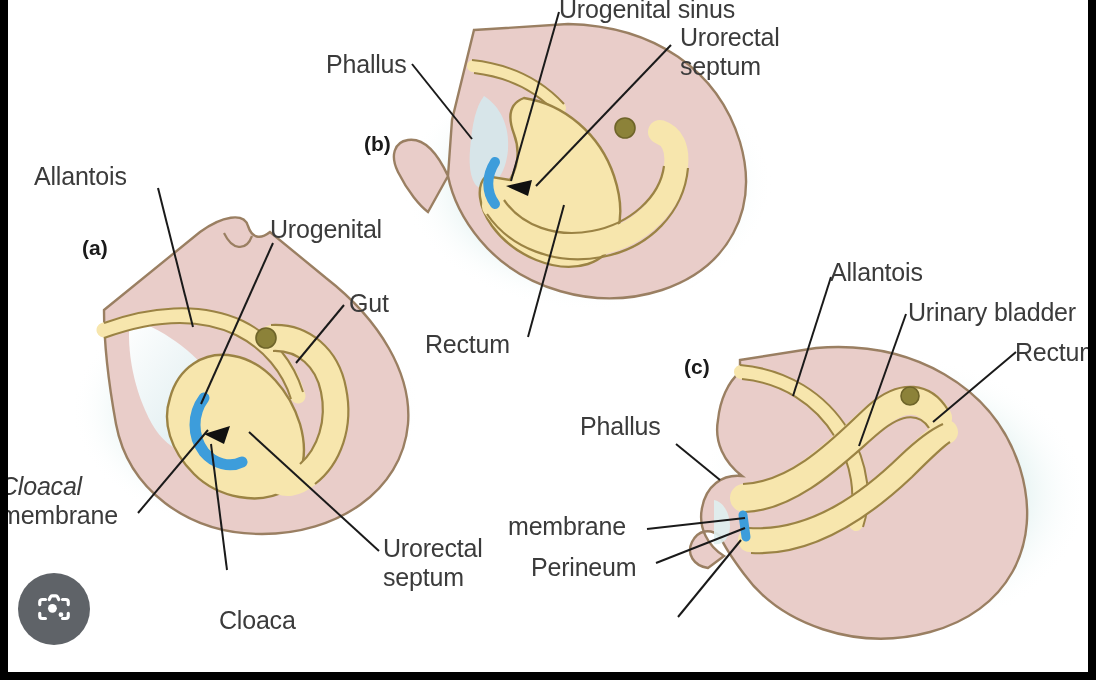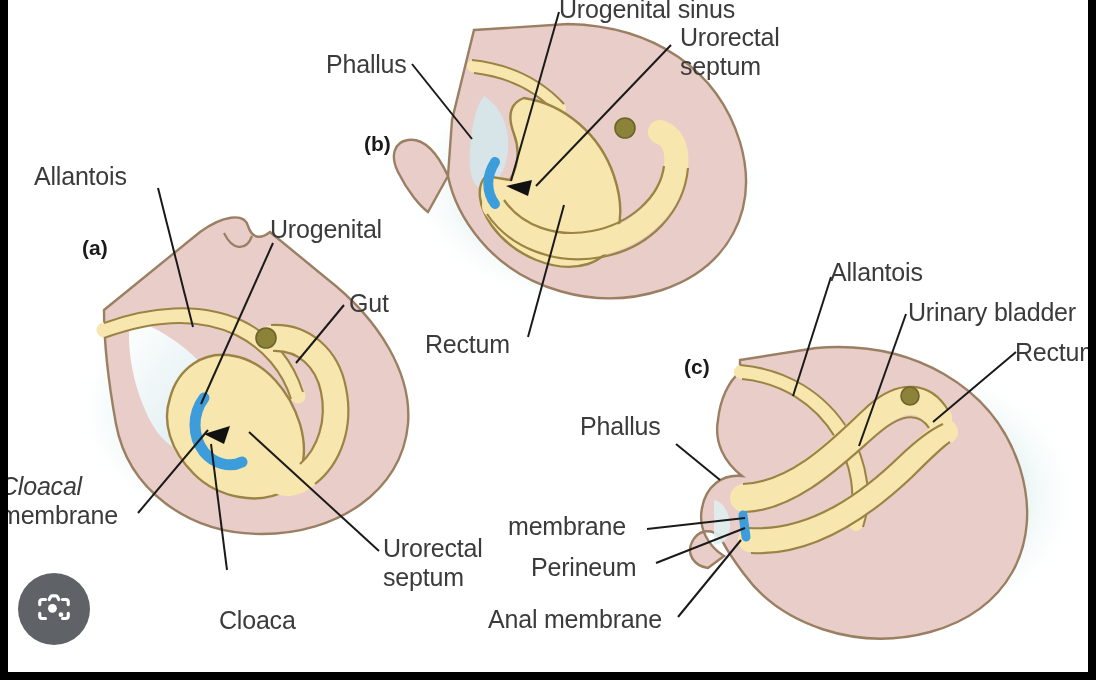--- a/index.html
+++ b/index.html
@@ -271,21 +271,20 @@
     <div class="lbl" style="left:672px; top:52px;">septum</div>
     <div class="lbl" style="left:417px; top:330px;">Rectum</div>
 
     <div class="panel-id" style="left:676px; top:355px;">(c)</div>
     <div class="lbl" style="left:822px; top:258px;">Allantois</div>
     <div class="lbl" style="left:900px; top:298px;">Urinary bladder</div>
     <div class="lbl" style="left:1007px; top:338px;">Rectum</div>
     <div class="lbl" style="left:572px; top:412px;">Phallus</div>
     <div class="lbl" style="left:500px; top:512px;">membrane</div>
     <div class="lbl" style="left:523px; top:553px;">Perineum</div>
-    <div class="lbl" style="left:480px; top:605px;">Anal membrane</div>
 
     <div id="lens-btn">
       <svg width="38" height="38" viewBox="0 0 24 24">
         <g fill="none" stroke="#ffffff" stroke-width="2" stroke-linecap="round">
           <path d="M3 9.2 V7.6 A1.6 1.6 0 0 1 4.6 6 H6.6"></path>
           <path d="M21 9.2 V7.6 A1.6 1.6 0 0 0 19.4 6 H17.4"></path>
           <path d="M3 14.8 V16.4 A1.6 1.6 0 0 0 4.6 18 H6.6"></path>
           <path d="M21 14.8 V16.4 A1.6 1.6 0 0 1 19.4 18 H17.4"></path>
           <path d="M9 6 L9.9 4.2 A0.9 0.9 0 0 1 10.7 3.7 H13.3 A0.9 0.9 0 0 1 14.1 4.2 L15 6"></path>
         </g>

